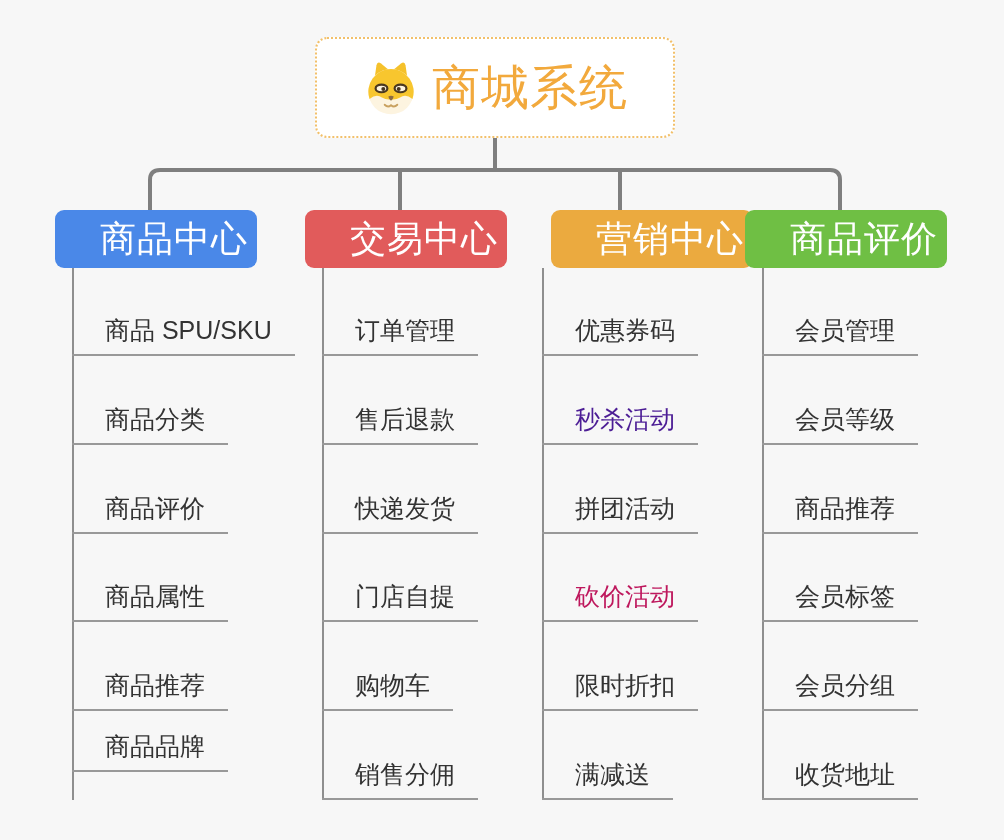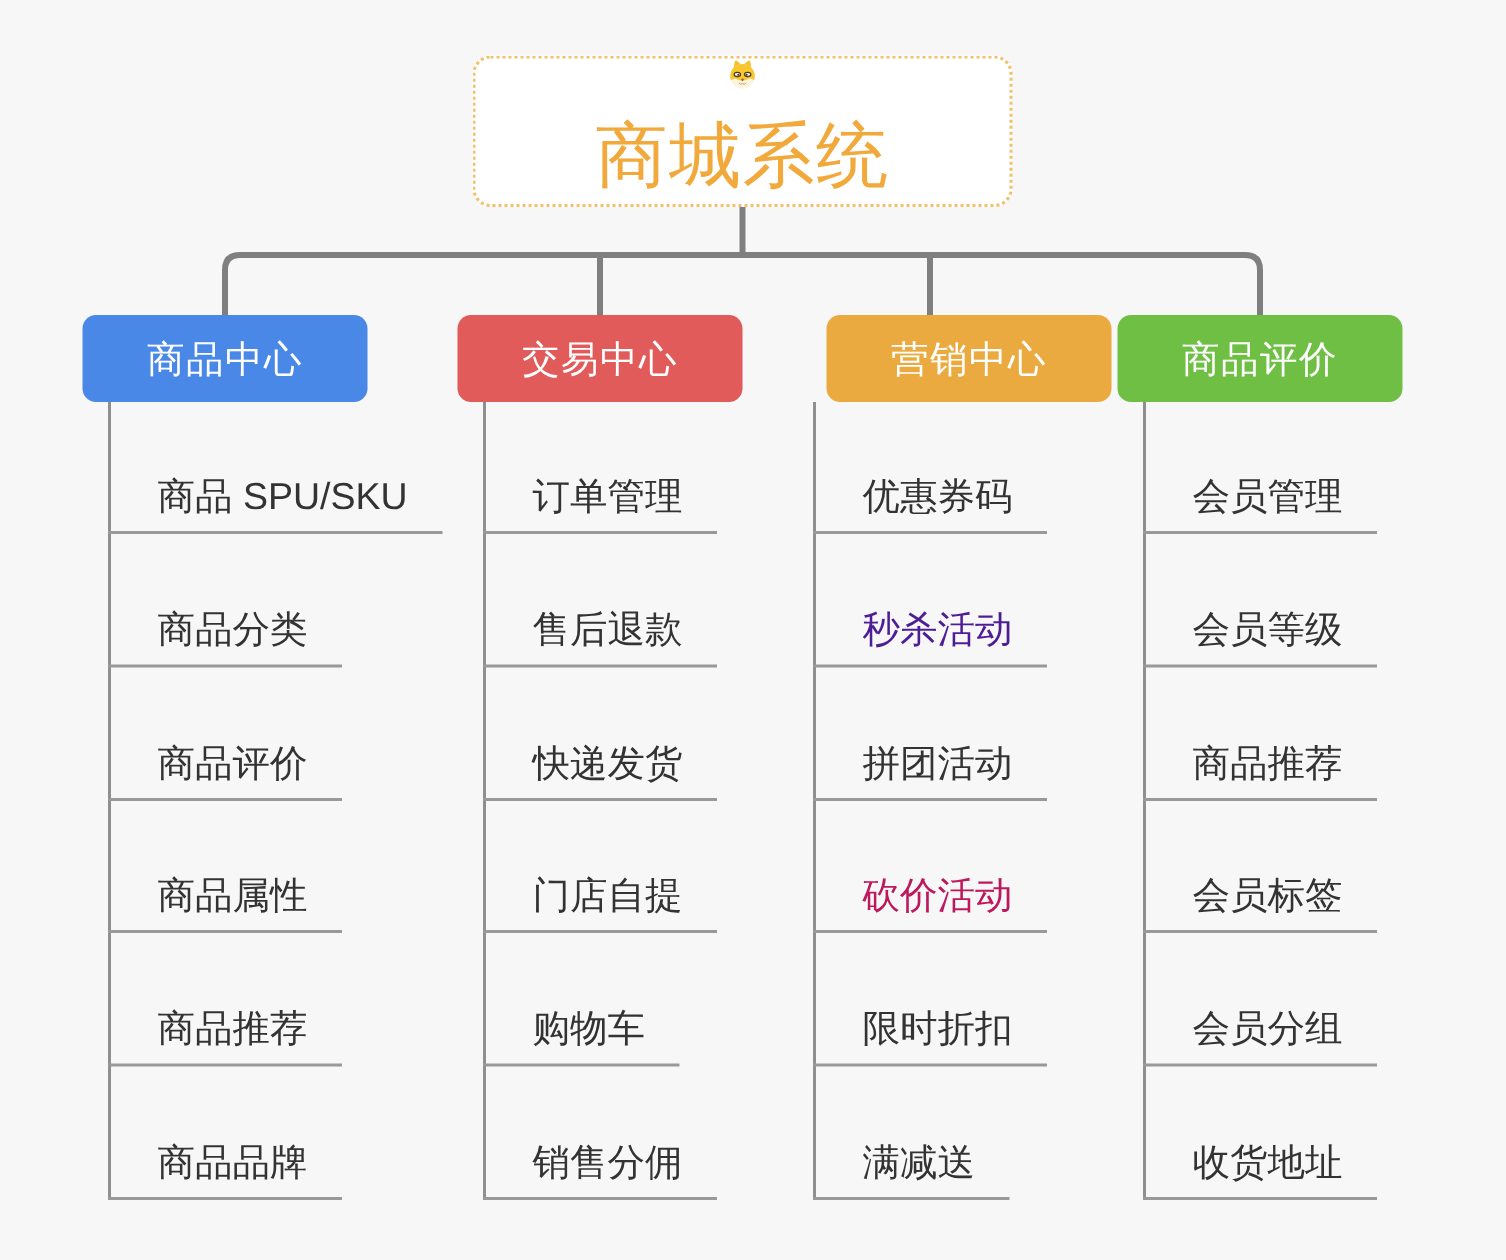--- a/index.html
+++ b/index.html
@@ -2,28 +2,28 @@
 <html><head>
 <meta charset="utf-8">
 <style>
   html,body{margin:0;padding:0;}
   body{background:#f7f7f7;font-family:"Liberation Sans","DejaVu Sans",sans-serif;}
   .stage{position:relative;width:1004px;height:840px;background:#f7f7f7;overflow:hidden;}
   .connectors{position:absolute;left:0;top:0;}
   .root-node{
     position:absolute;left:315px;top:37px;width:360px;height:101px;
     background:#ffffff;border:2px dotted #f2c06a;border-radius:12px;
-    display:flex;align-items:center;gap:12px;
-    box-sizing:border-box;z-index:2;flex-direction:column;
+    display:flex;align-items:center;justify-content:center;gap:12px;
+    box-sizing:border-box;z-index:2;
   }
   .root-title{font-size:48px;color:#f2a93c;letter-spacing:1px;}
   .branch-box{
-    position:absolute;top:210px;width:190px;height:58px;border-radius:9px;
+    position:absolute;top:210px;width:166px;height:58px;border-radius:9px;
     display:flex;align-items:center;justify-content:center;
-    font-size:25px;color:#ffffff;z-index:2;letter-spacing:1px;
+    font-size:36px;color:#ffffff;z-index:2;letter-spacing:1px;padding-left:36px;
   }
   .bb0{left:55px;} .bb1{left:305px;} .bb2{left:551px;} .bb3{left:745px;}
   .col{position:absolute;top:268px;}
   .c0{left:72px;} .c1{left:322px;} .c2{left:542px;} .c3{left:762px;}
   .trunk{position:absolute;left:0;top:0;width:2px;height:532px;background:#8f8f8f;}
   .item{
     position:absolute;left:0;box-sizing:border-box;height:52px;
     display:flex;align-items:flex-end;white-space:nowrap;
     padding:0 23px 7px 33px;border-bottom:2px solid #14532d;
     font-size:25px;color:#333333;
@@ -64,21 +64,21 @@
   <div class="branch-box bb2" style="background: rgb(235, 170, 63); color: rgb(255, 255, 255);">营销中心</div>
   <div class="branch-box bb3" style="background: rgb(111, 191, 68); color: rgb(255, 255, 255);">商品评价</div>
 
   <div class="col c0">
       <div class="trunk"></div>
       <div class="item" style="top: 36px; border-bottom-color: rgb(153, 153, 153); color: rgb(51, 51, 51);">商品 SPU/SKU</div>
       <div class="item" style="top: 124.8px; border-bottom-color: rgb(153, 153, 153); color: rgb(51, 51, 51);">商品分类</div>
       <div class="item" style="top: 213.6px; border-bottom-color: rgb(153, 153, 153); color: rgb(51, 51, 51);">商品评价</div>
       <div class="item" style="top: 302.4px; border-bottom-color: rgb(153, 153, 153); color: rgb(51, 51, 51);">商品属性</div>
       <div class="item" style="top: 391.2px; border-bottom-color: rgb(153, 153, 153); color: rgb(51, 51, 51);">商品推荐</div>
-      <div class="item" style="top: 480px; border-bottom-color: rgb(153, 153, 153); color: rgb(51, 51, 51);">商品品牌</div>
+      <div class="item" style="top: 452px; border-bottom-color: rgb(153, 153, 153); color: rgb(51, 51, 51);">商品品牌</div>
     </div>
   <div class="col c1">
       <div class="trunk"></div>
       <div class="item" style="top: 36px; border-bottom-color: rgb(153, 153, 153); color: rgb(51, 51, 51);">订单管理</div>
       <div class="item" style="top: 124.8px; border-bottom-color: rgb(153, 153, 153); color: rgb(51, 51, 51);">售后退款</div>
       <div class="item" style="top: 213.6px; border-bottom-color: rgb(153, 153, 153); color: rgb(51, 51, 51);">快递发货</div>
       <div class="item" style="top: 302.4px; border-bottom-color: rgb(153, 153, 153); color: rgb(51, 51, 51);">门店自提</div>
       <div class="item" style="top: 391.2px; border-bottom-color: rgb(153, 153, 153); color: rgb(51, 51, 51);">购物车</div>
       <div class="item" style="top: 480px; border-bottom-color: rgb(153, 153, 153); color: rgb(51, 51, 51);">销售分佣</div>
     </div>

